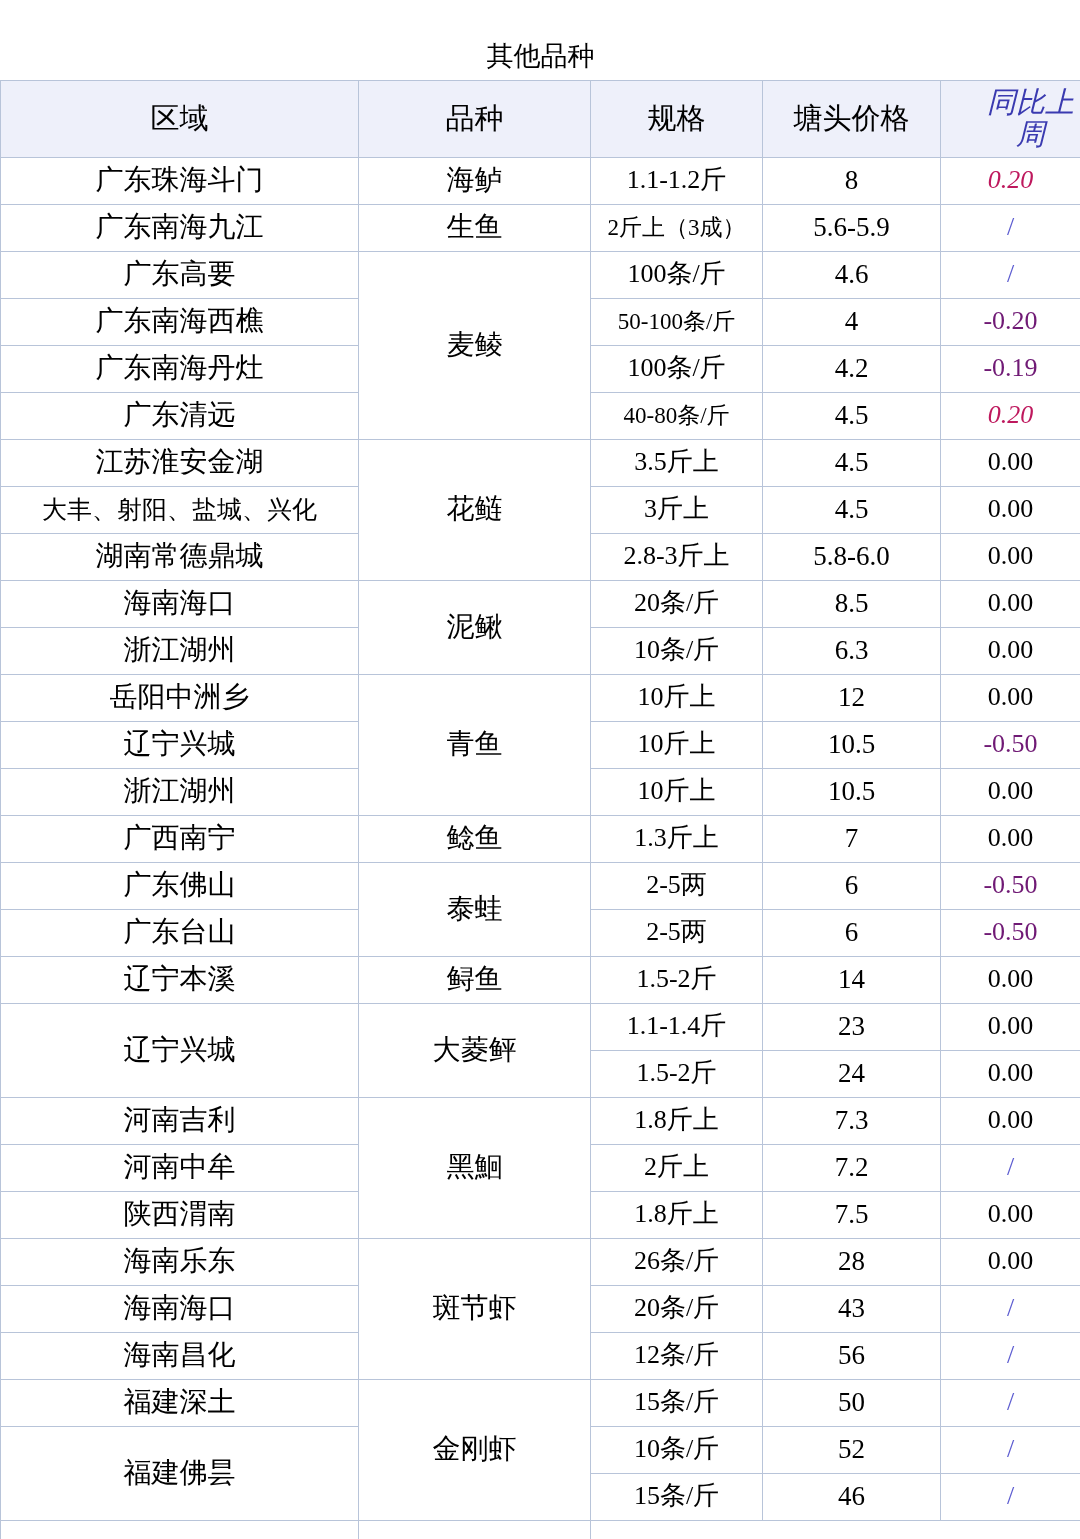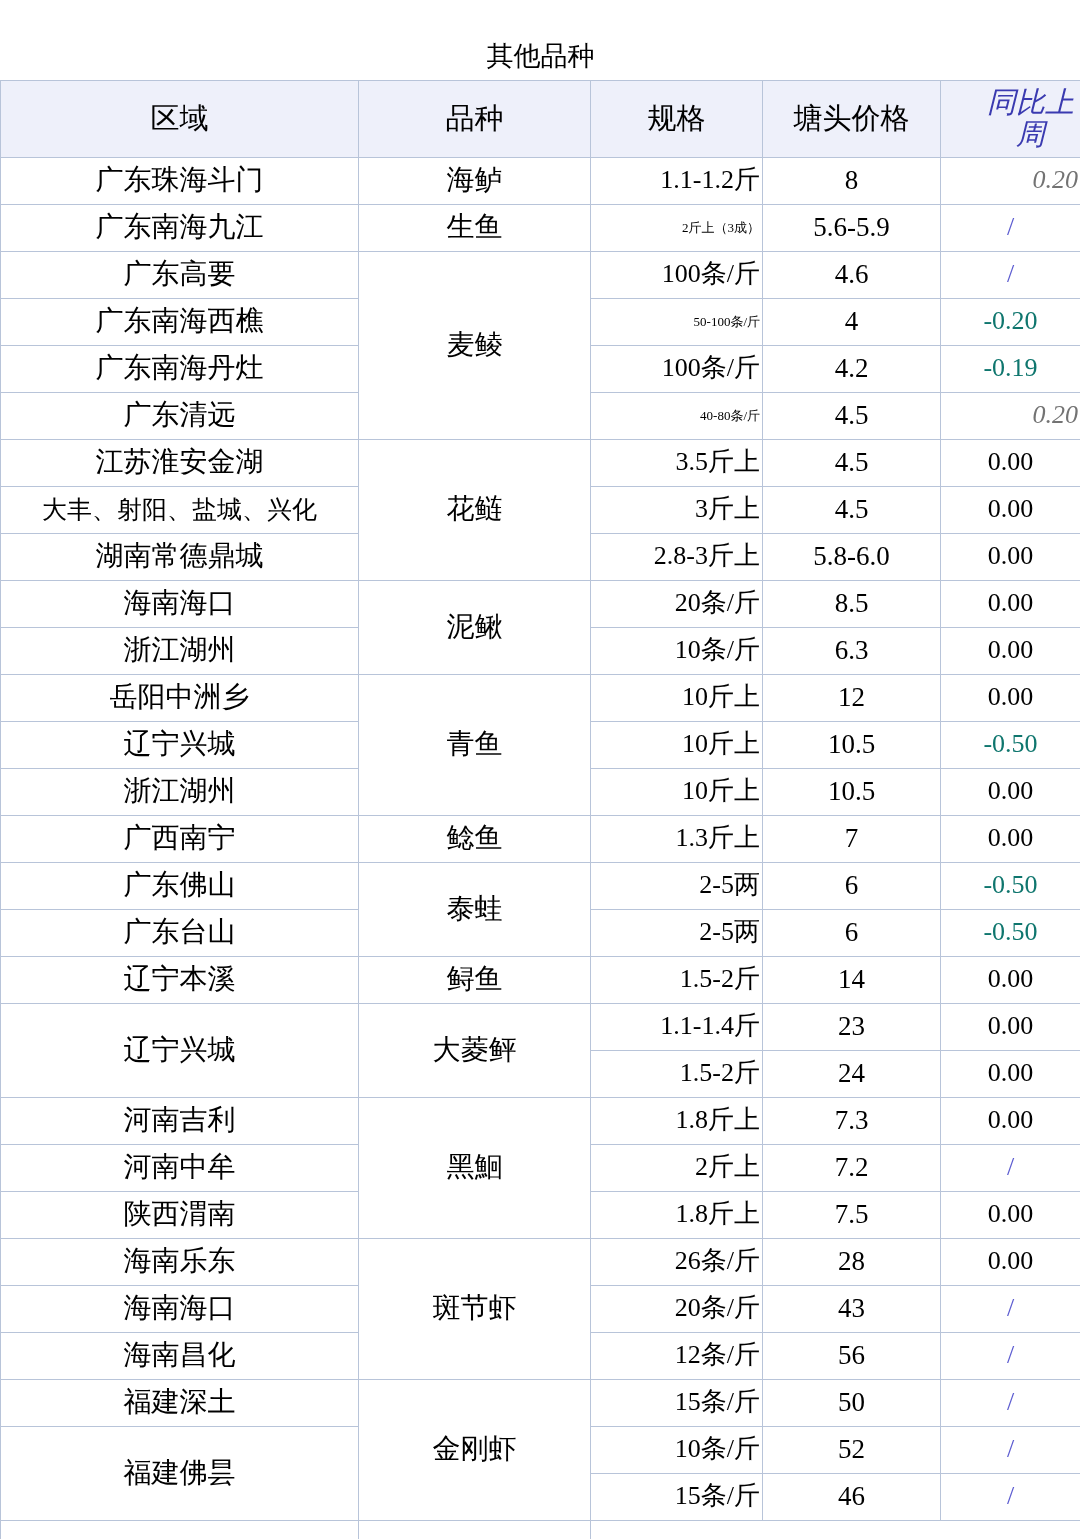--- a/index.html
+++ b/index.html
@@ -54,26 +54,26 @@
   }
   tr.header-row td.change-head {
     color: #3a3ab0;
     font-style: italic;
     font-weight: normal;
     padding-left: 42px;
   }
   tr.data-row td { height: 47px; }
   tr.data-row td.region { font-size: 28px; }
   tr.data-row td.species { font-size: 28px; }
-  tr.data-row td.spec { font-size: 26px; text-align: right; }
-  tr.data-row td.spec.small { font-size: 13px; }
+  tr.data-row td.spec { font-size: 26px; }
+  tr.data-row td.spec.small { font-size: 23px; }
   tr.data-row td.price { font-size: 27px; font-family: "Liberation Serif", serif; }
   tr.data-row td.change { font-size: 26px; }
-  td.change.neg { color: #0f766e; }
-  td.change.up  { color: #737373; font-style: italic; text-align: right; }
+  td.change.neg { color: #701a75; }
+  td.change.up  { color: #be185d; font-style: italic; }
   td.change.slash { color: #5a5ad0; font-size: 28px; }
   tr.blank-row td { height: 46px; }
   tr.blank-row td.empty-white {
     border-left: 1px solid #ffffff;
     border-right: 1px solid #ffffff;
     border-bottom: 1px solid #ffffff;
     border-top: 1px solid #b8c4d9;
   }
 
   

